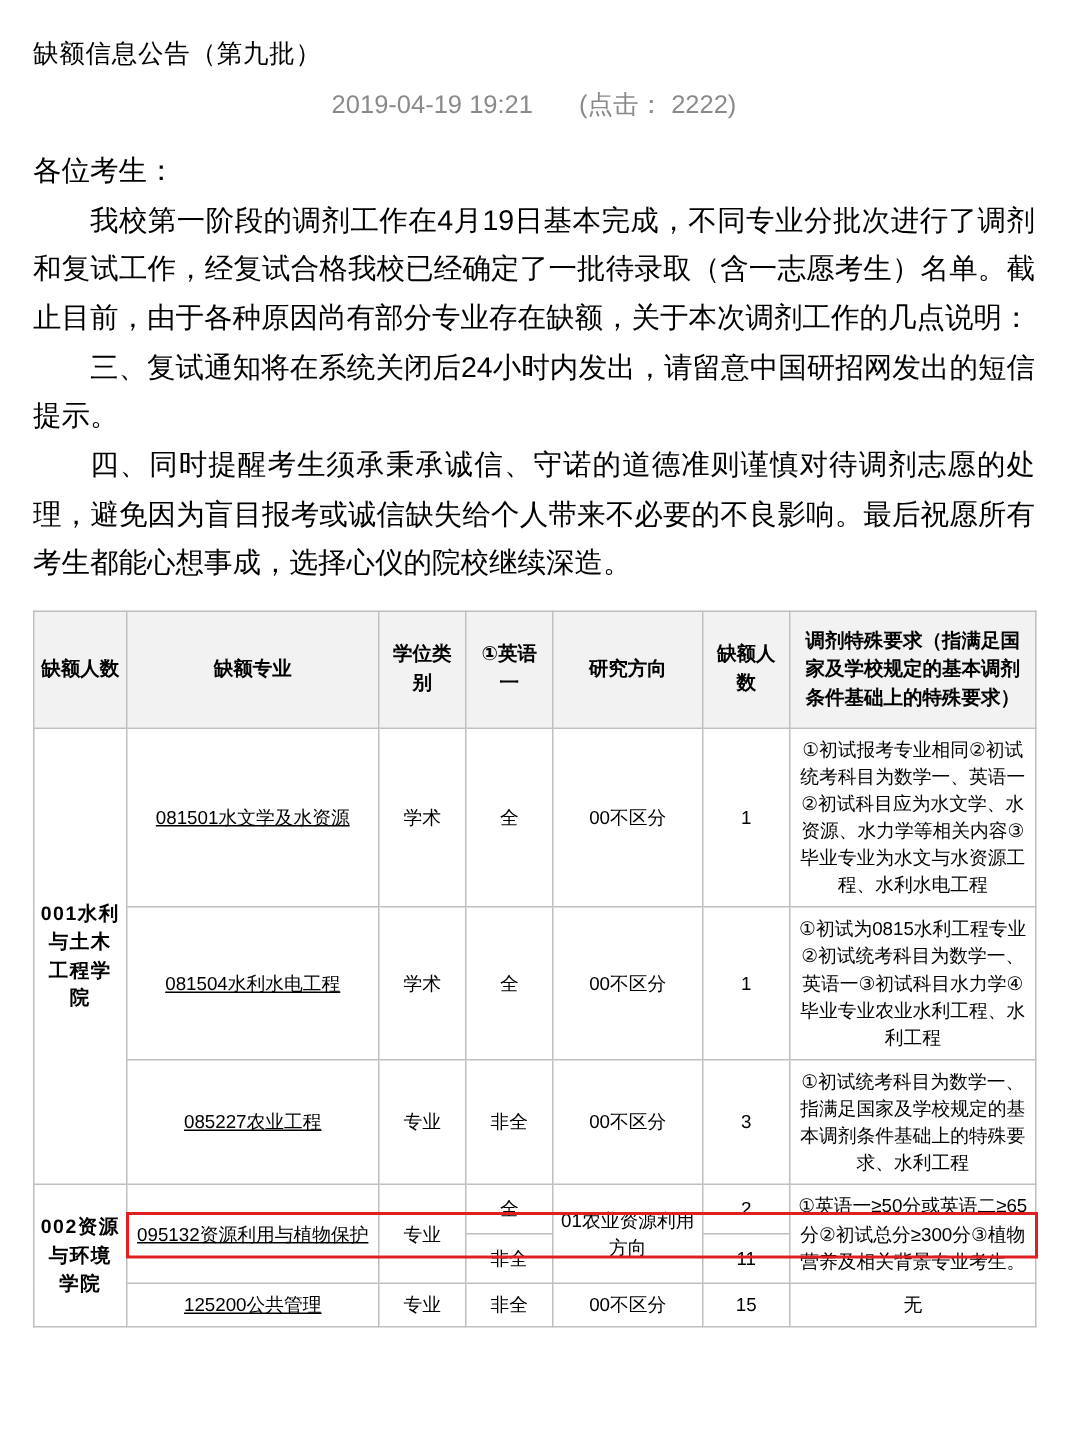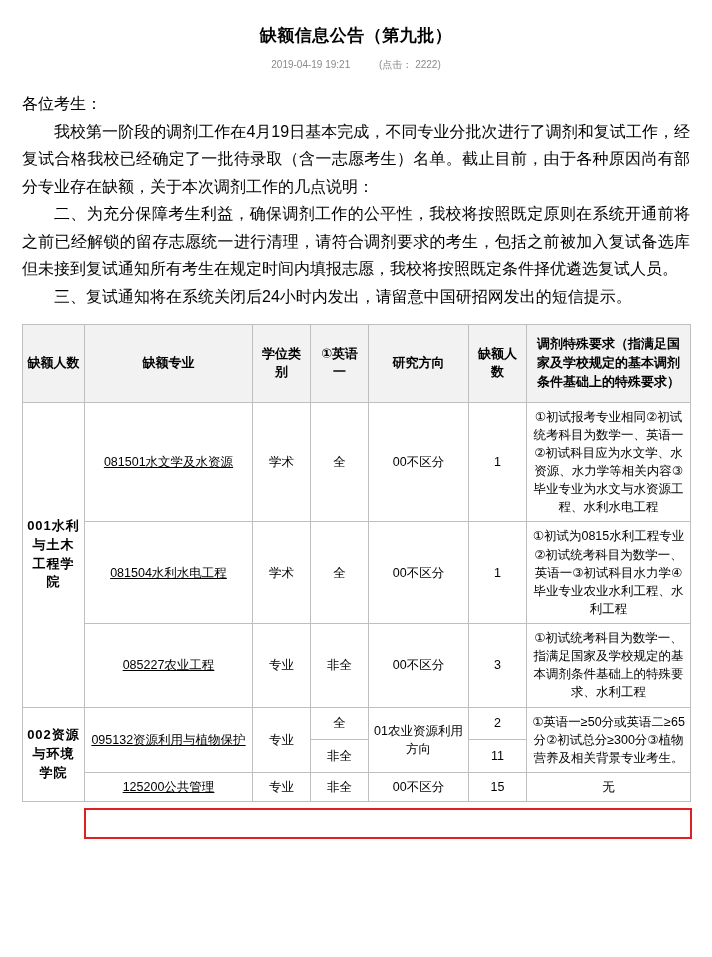--- a/index.html
+++ b/index.html
@@ -15,38 +15,37 @@
     overflow: hidden;
   }
   .page {
     width: 712px;
     height: 957px;
     position: relative;
     box-sizing: border-box;
     padding: 0 22px;
   }
   .doc-title {
+    font-size: 17px;
+    font-weight: normal;
+    margin-top: 24px;
+    letter-spacing: 0.5px;
+  }
+  .meta-line {
     text-align: center;
     font-size: 17px;
-    font-weight: bold;
-    margin-top: 24px;
-    letter-spacing: 0.5px;
-  }
-  .meta-line {
-    text-align: center;
-    font-size: 10px;
     color: #8a8a8a;
     margin-top: 11px;
   }
   .meta-line .hits {
     margin-left: 26px;
   }
   .body-text {
     margin-top: 18px;
-    font-size: 16px;
+    font-size: 19px;
     line-height: 1.72;
     text-align: justify;
     color: #000;
   }
   .body-text p {
     margin: 0;
   }
   .body-text p.indent {
     text-indent: 2em;
   }
@@ -123,22 +122,22 @@
   <div class="doc-title">缺额信息公告（第九批）</div>
 
   <div class="meta-line">
     <span>2019-04-19  19:21</span>
     <span class="hits">(点击： 2222)</span>
   </div>
 
   <div class="body-text">
     <p>各位考生：</p>
     <p class="indent">我校第一阶段的调剂工作在4月19日基本完成，不同专业分批次进行了调剂和复试工作，经复试合格我校已经确定了一批待录取（含一志愿考生）名单。截止目前，由于各种原因尚有部分专业存在缺额，关于本次调剂工作的几点说明：</p>
-    <p class="indent">二、为充分保障考生利益，确保调剂工作的公平性，我校将按照既定原则在系统开通前将之前已经解锁的留存志愿统一进行清理，请符合调剂要求的考生，包括之前被加入复试备选库但未接到复试通知所有考生在规定时间内填报志愿，我校将按照既定条件择优遴选复试人员。</p>
     <p class="indent">三、复试通知将在系统关闭后24小时内发出，请留意中国研招网发出的短信提示。</p>
+    <p class="indent">四、同时提醒考生须承秉承诚信、守诺的道德准则谨慎对待调剂志愿的处理，避免因为盲目报考或诚信缺失给个人带来不必要的不良影响。最后祝愿所有考生都能心想事成，选择心仪的院校继续深造。</p>
   </div>
 
   <table class="grid">
     <colgroup>
       <col class="col-college">
       <col class="col-major">
       <col class="col-degree">
       <col class="col-form">
       <col class="col-dir">
       <col class="col-num">

